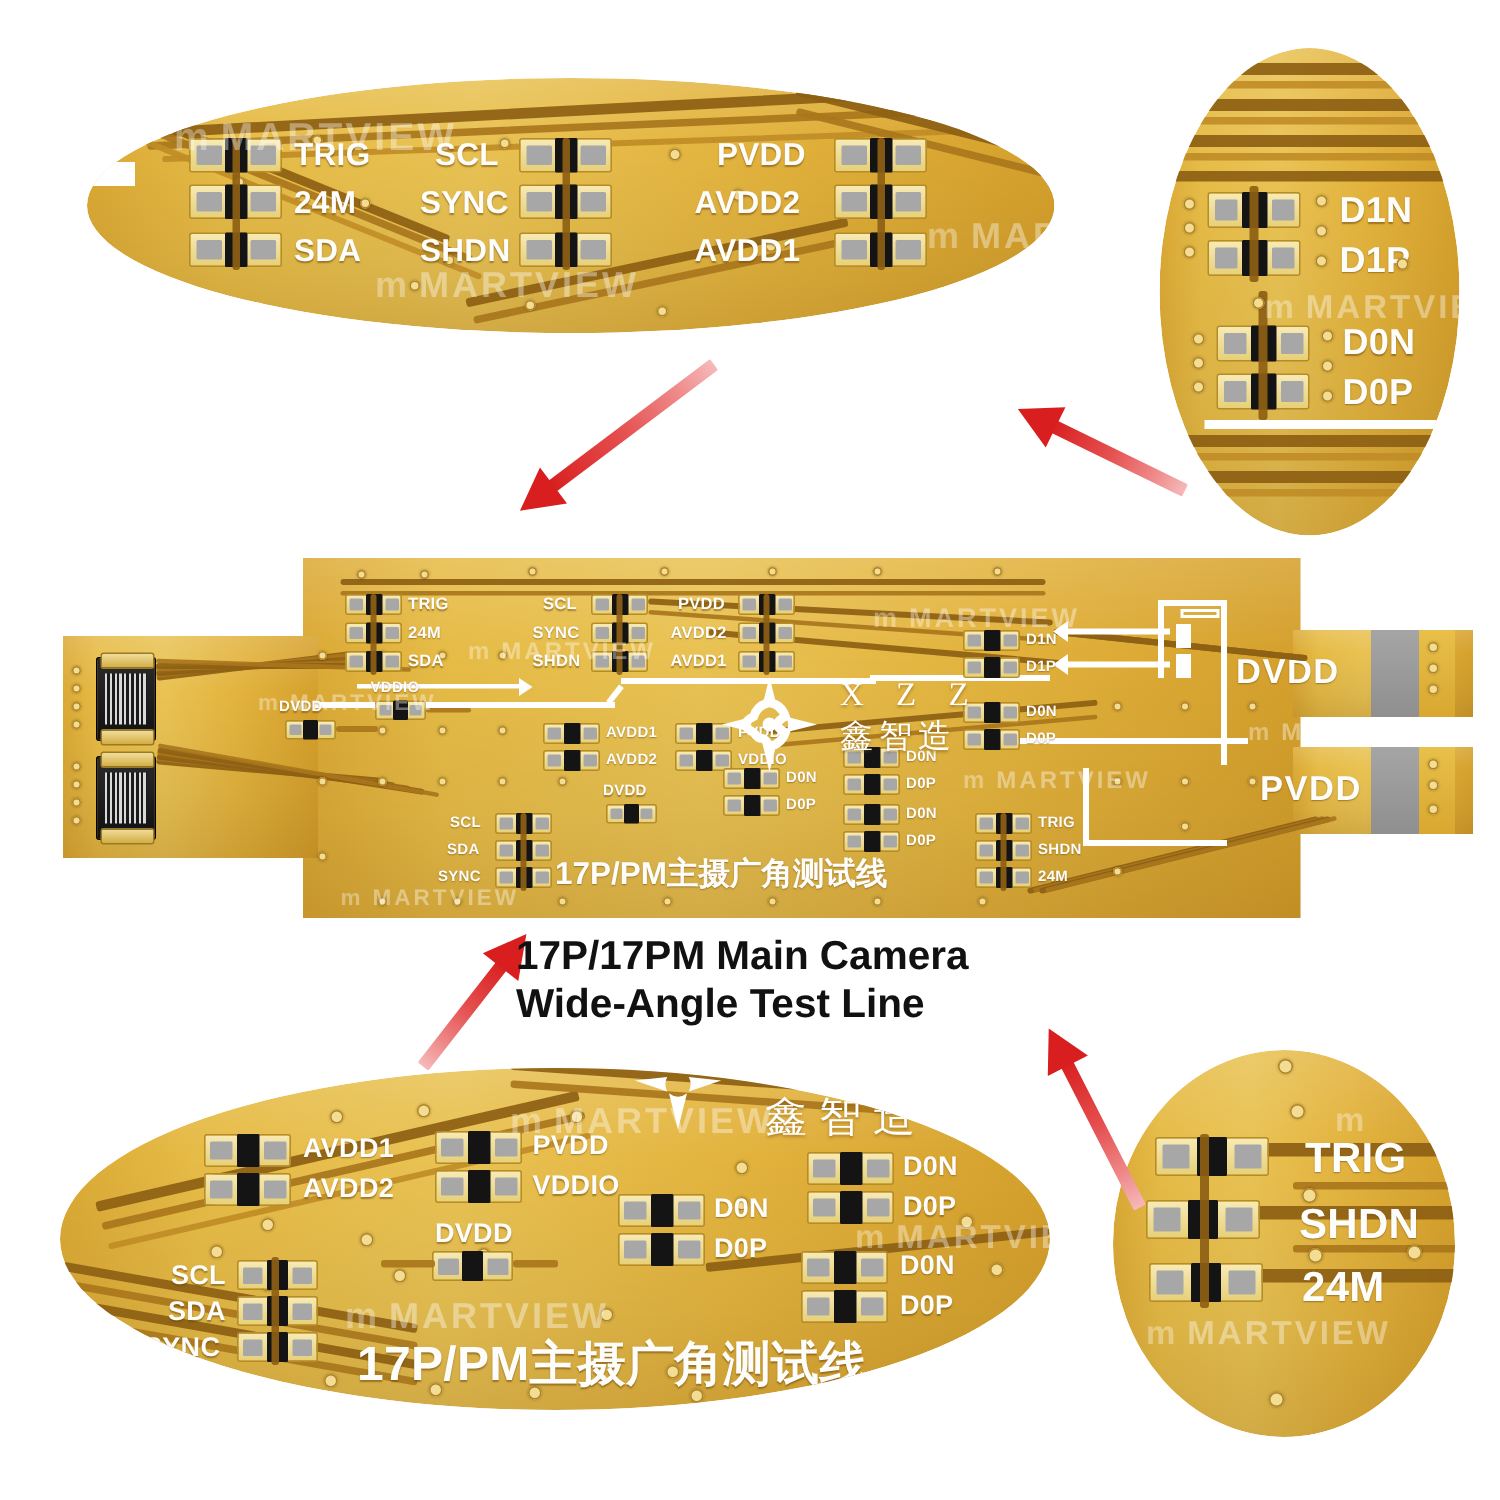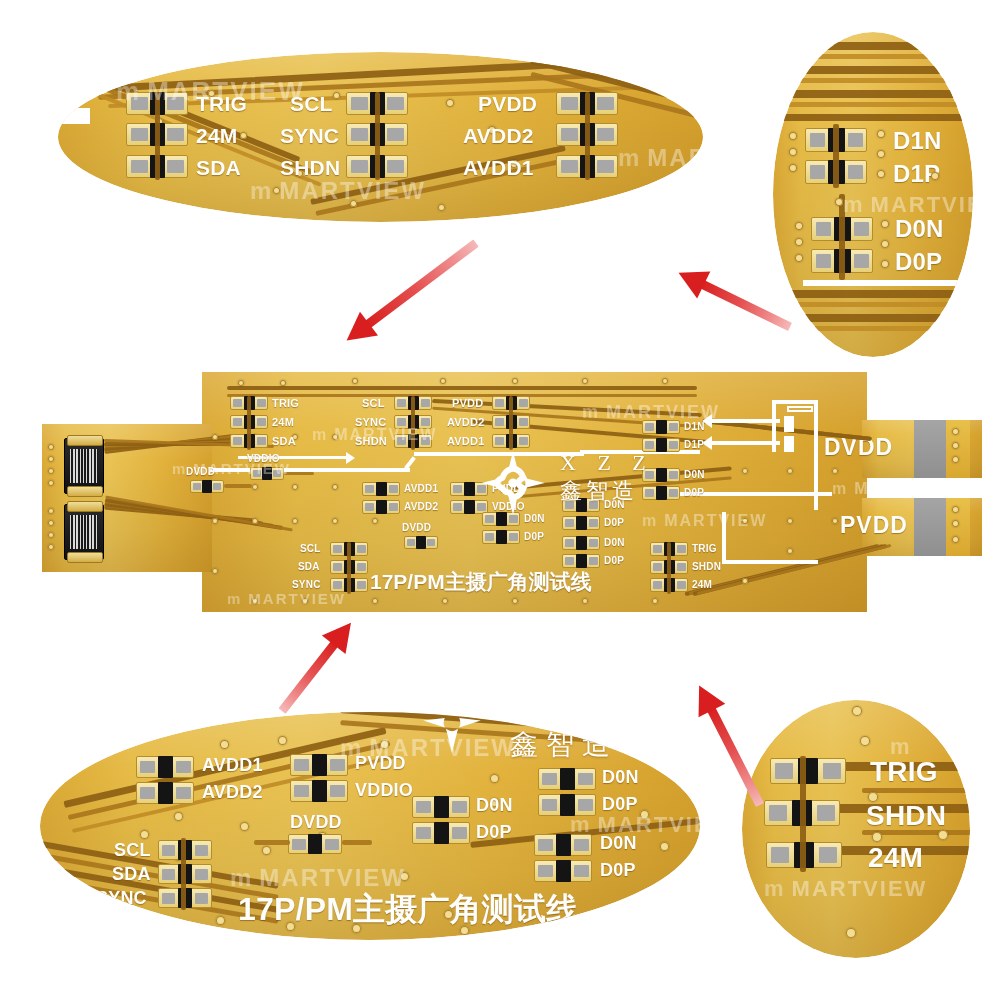--- a/index.html
+++ b/index.html
@@ -828,14 +828,16 @@
   <div class="arrow" style="left:282px; top:696px; width:120px; height:30px; transform:rotate(-52deg);">
     <div class="shaft" style="width:88px;"></div>
     <div class="head" style="left:84px;"></div>
   </div>
 
   <div class="arrow" style="left:760px; top:790px; width:130px; height:30px; transform:rotate(-117deg);">
     <div class="shaft" style="width:110px;"></div>
     <div class="head" style="left:106px;"></div>
   </div>
 
+  <div class="caption" style="left:344px; top:622px; font-size:27px;">17P/17PM Main Camera
+Wide-Angle Test Line</div>
 
 </div>
 
 </body></html>

